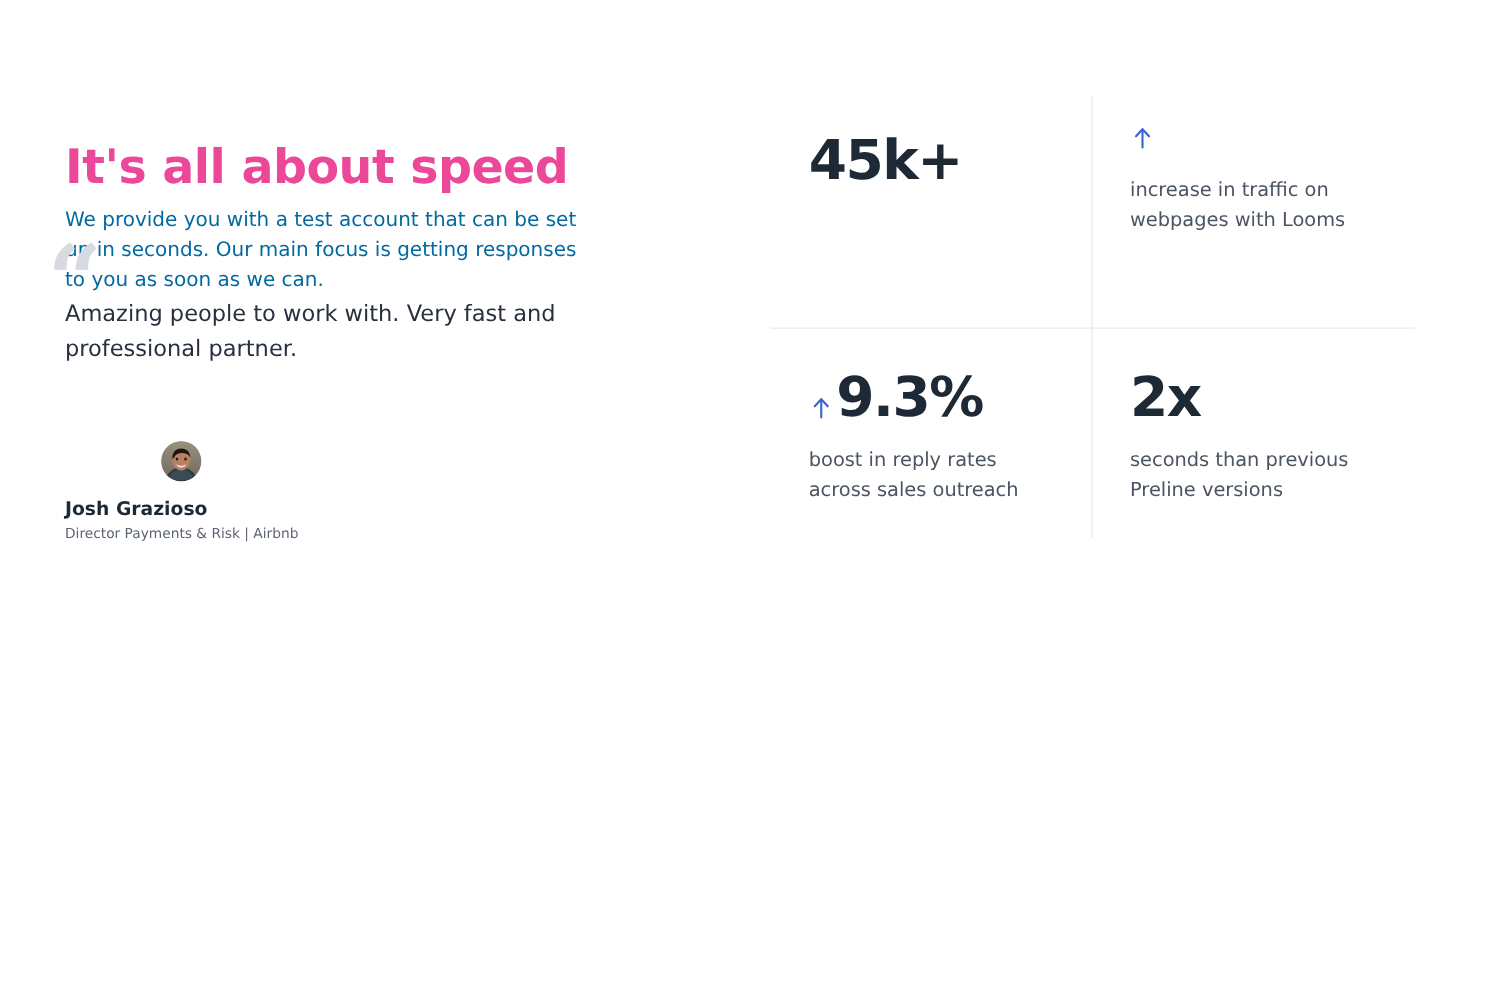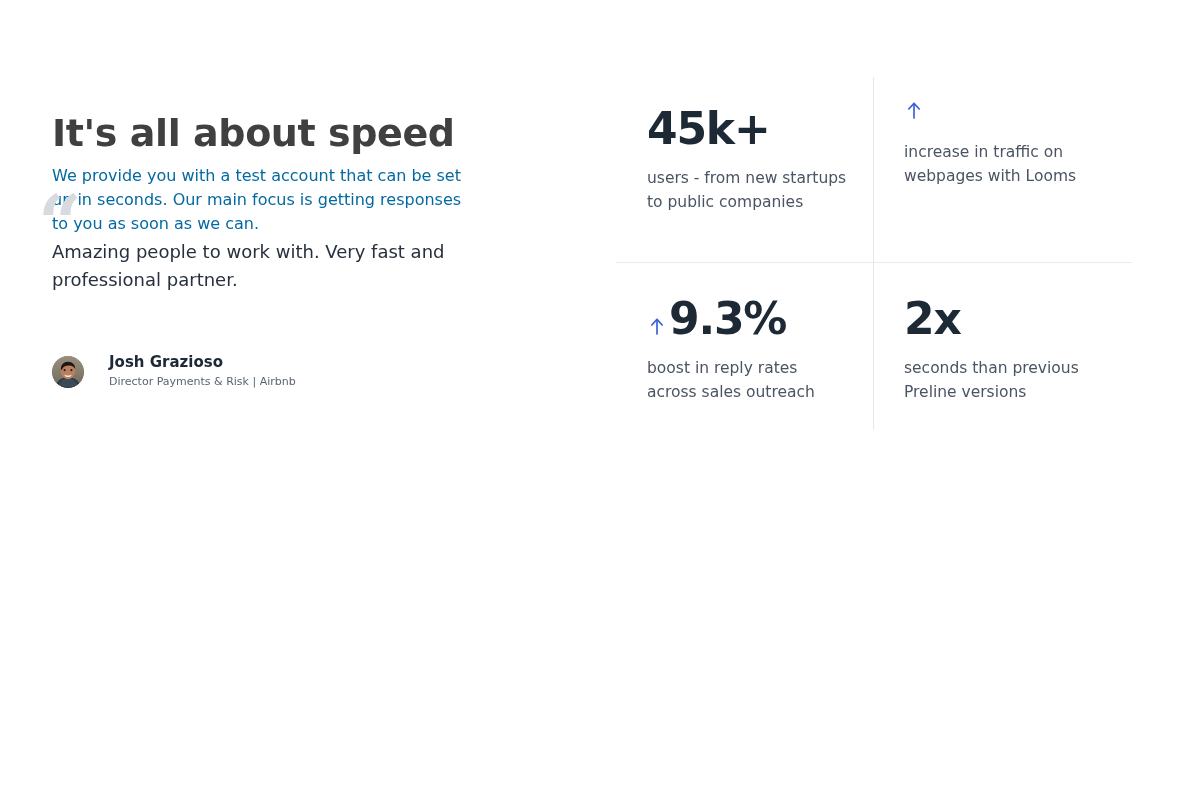--- a/index.html
+++ b/index.html
@@ -25,21 +25,21 @@
     position: absolute;
     left: 52px;
     top: 110px;
     width: 420px;
   }
 
   .headline {
     font-size: 38px;
     line-height: 46px;
     font-weight: 700;
-    color: #404040;
+    color: #ec4899;
     letter-spacing: -0.4px;
     white-space: nowrap;
   }
 
   .lede {
     margin-top: 8px;
     width: 412px;
     font-size: 16px;
     line-height: 24px;
     color: #0369a1;
@@ -71,21 +71,22 @@
     color: #27303d;
     width: 400px;
   }
 
   .author {
     position: absolute;
     left: 52px;
     top: 353px;
     display: flex;
     align-items: center;
-    gap: 25px;
+    gap: 13px;
+    flex-direction: column;
   }
 
   .avatar {
     width: 32px;
     height: 32px;
     border-radius: 50%;
     overflow: hidden;
     flex: 0 0 32px;
     background: #8d7f73;
     position: relative;
@@ -221,21 +222,20 @@
 
   <div class="stats">
 
     <div class="v-divider"></div>
     <div class="h-divider"></div>
 
     <div class="cell cell-tl">
       <div class="stat-value-row">
         <div class="stat-value">45k+</div>
       </div>
-      <div class="stat-label">users - from new startups to public companies</div>
     </div>
 
     <div class="cell cell-tr">
       <div class="stat-value-row">
         <span class="stat-arrow">
           <svg width="20" height="22" viewBox="0 0 20 22" xmlns="http://www.w3.org/2000/svg" aria-hidden="true">
             <g stroke="#3b63d6" stroke-width="1.7" fill="none" stroke-linecap="round" stroke-linejoin="round">
               <line x1="10" y1="19" x2="10" y2="4.6"></line>
               <polyline points="4.8,10 10,4.4 15.2,10"></polyline>
             </g>

